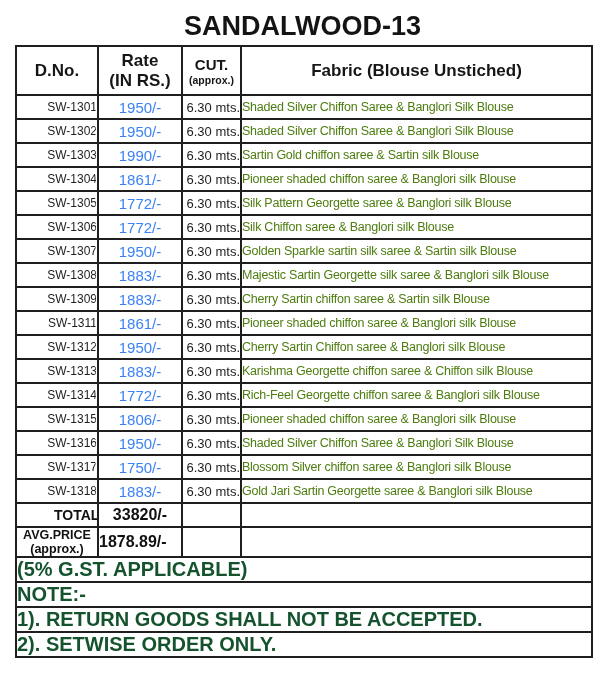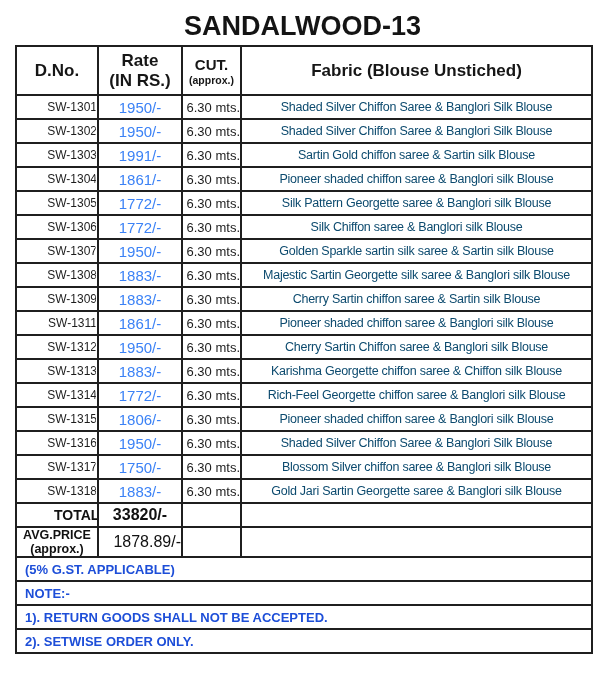--- a/index.html
+++ b/index.html
@@ -71,25 +71,25 @@
     font-size: 15px;
     color: #3b82f6;
   }
   td.c-cut {
     text-align: right;
     font-size: 13px;
     padding-left: 4px;
     color: #1c1c1c;
   }
   td.c-fabric {
-    text-align: center;
+    text-align: left;
     font-size: 12.5px;
     letter-spacing: -0.25px;
     padding-left: 4px;
-    color: #0c4a6e;
+    color: #4d7c0f;
   }
   tr.total-row { height: 24px; }
   tr.total-row .t-label {
     text-align: center;
     font-weight: 700;
     font-size: 14px;
     padding-left: 37px;
   }
   tr.total-row .t-value {
     text-align: center;
@@ -99,32 +99,32 @@
   }
   tr.avg-row { height: 24px; }
   tr.avg-row .a-label {
     text-align: center;
     font-weight: 700;
     font-size: 12.5px;
     line-height: 14px;
     vertical-align: middle;
   }
   tr.avg-row .a-value {
-    text-align: right;
-    font-weight: 400;
+    text-align: left;
+    font-weight: 700;
     font-size: 16px;
     vertical-align: middle;
   }
   tr.note-row { height: 24px; }
   tr.note-row td {
     text-align: left;
     font-weight: 700;
-    font-size: 13px;
-    padding-left: 8px;
-    color: #1d4ed8;
+    font-size: 20px;
+    padding-left: 0;
+    color: #14532d;
     vertical-align: middle;
   }
 </style>
 </head>
 <body>
 
 <div class="page">
 
   <div class="title">SANDALWOOD-13</div>
 
@@ -163,21 +163,21 @@
           <td class="c-fabric">Shaded Silver Chiffon Saree &amp; Banglori Silk Blouse</td>
         </tr>
         <tr class="data-row">
           <td class="c-dno">SW-1302</td>
           <td class="c-rate">1950/-</td>
           <td class="c-cut">6.30 mts.</td>
           <td class="c-fabric">Shaded Silver Chiffon Saree &amp; Banglori Silk Blouse</td>
         </tr>
         <tr class="data-row">
           <td class="c-dno">SW-1303</td>
-          <td class="c-rate">1991/-</td>
+          <td class="c-rate">1990/-</td>
           <td class="c-cut">6.30 mts.</td>
           <td class="c-fabric">Sartin Gold chiffon saree &amp; Sartin silk Blouse</td>
         </tr>
         <tr class="data-row">
           <td class="c-dno">SW-1304</td>
           <td class="c-rate">1861/-</td>
           <td class="c-cut">6.30 mts.</td>
           <td class="c-fabric">Pioneer shaded chiffon saree &amp; Banglori silk Blouse</td>
         </tr>
         <tr class="data-row">

